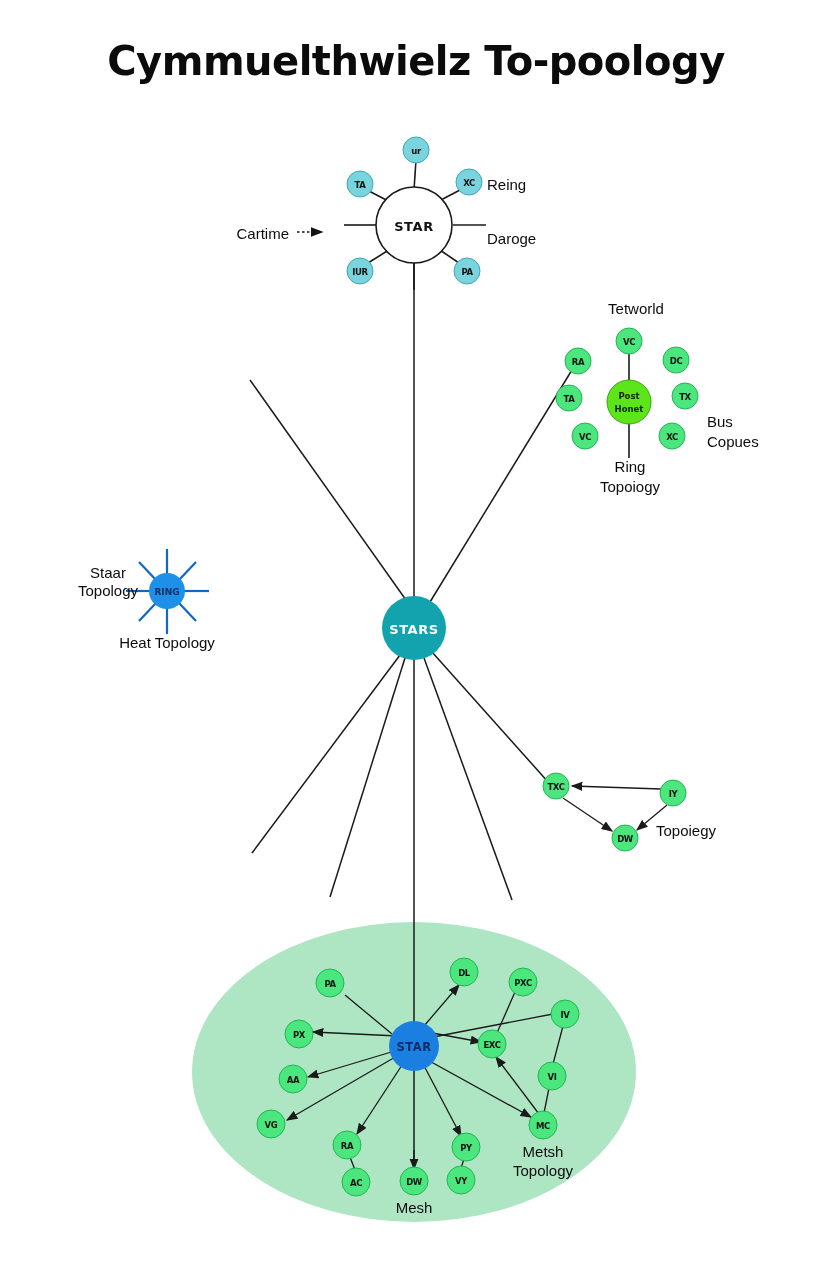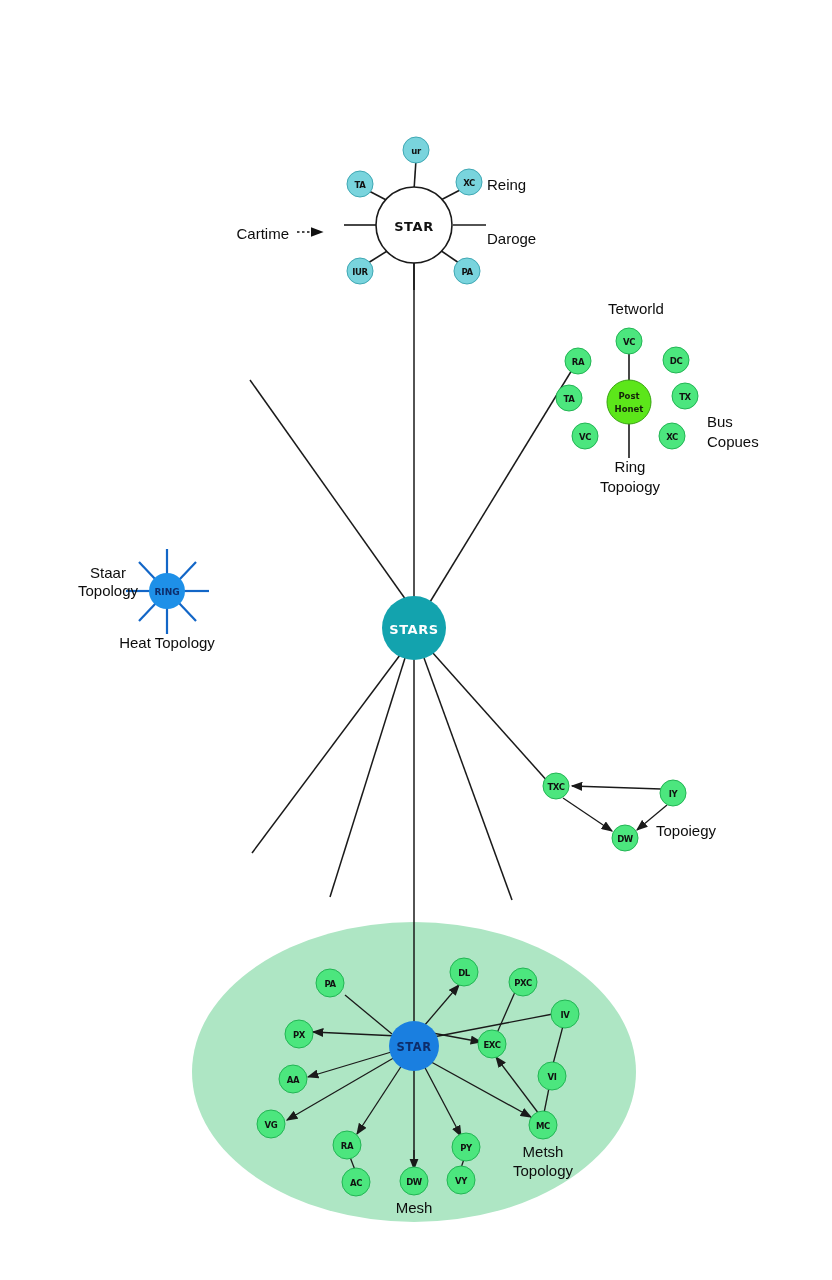--- a/index.html
+++ b/index.html
@@ -107,20 +107,21 @@
     stroke-dasharray: 2.5 2.5;
     fill: none;
   }
   .mesh-bg { fill: #aee6c4; }
 </style>
 </head>
 <body>
 
 <div id="diagram-root">
 
+  <div class="page-title">Cymmuelthwielz To-poology</div>
 
   <svg id="scene" viewBox="0 0 832 1280">
 
     <defs>
       <marker id="arrowhead" markerWidth="9" markerHeight="7" refX="8" refY="3.5" orient="auto">
         <polygon points="0 0, 9 3.5, 0 7" fill="#1a1a1a"></polygon>
       </marker>
       <marker id="arrowhead-dot" markerWidth="8" markerHeight="6" refX="7" refY="3" orient="auto">
         <polygon points="0 0, 8 3, 0 6" fill="#111111"></polygon>
       </marker>

